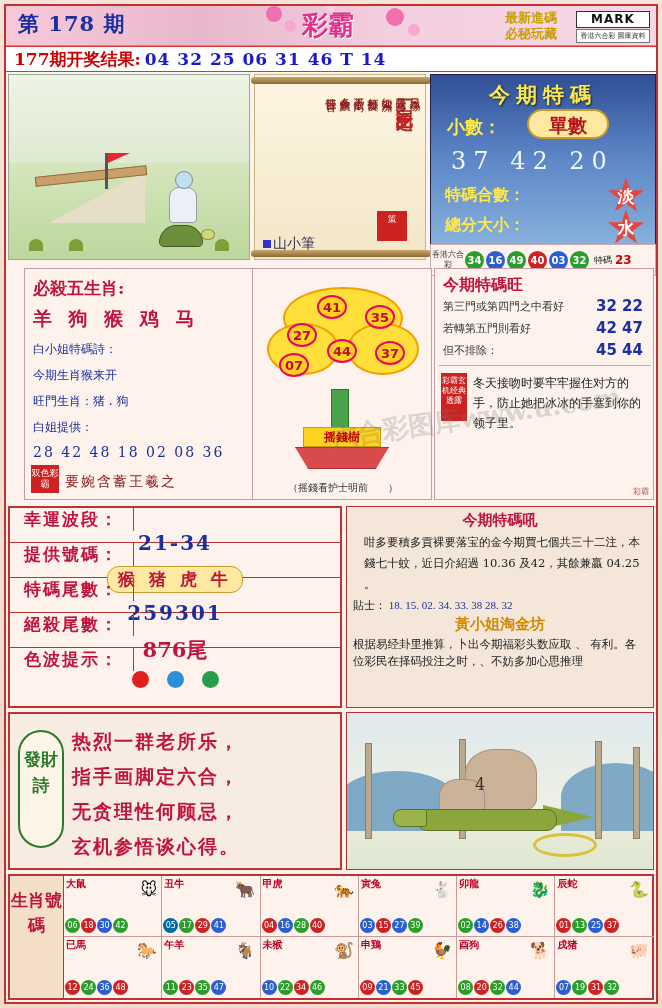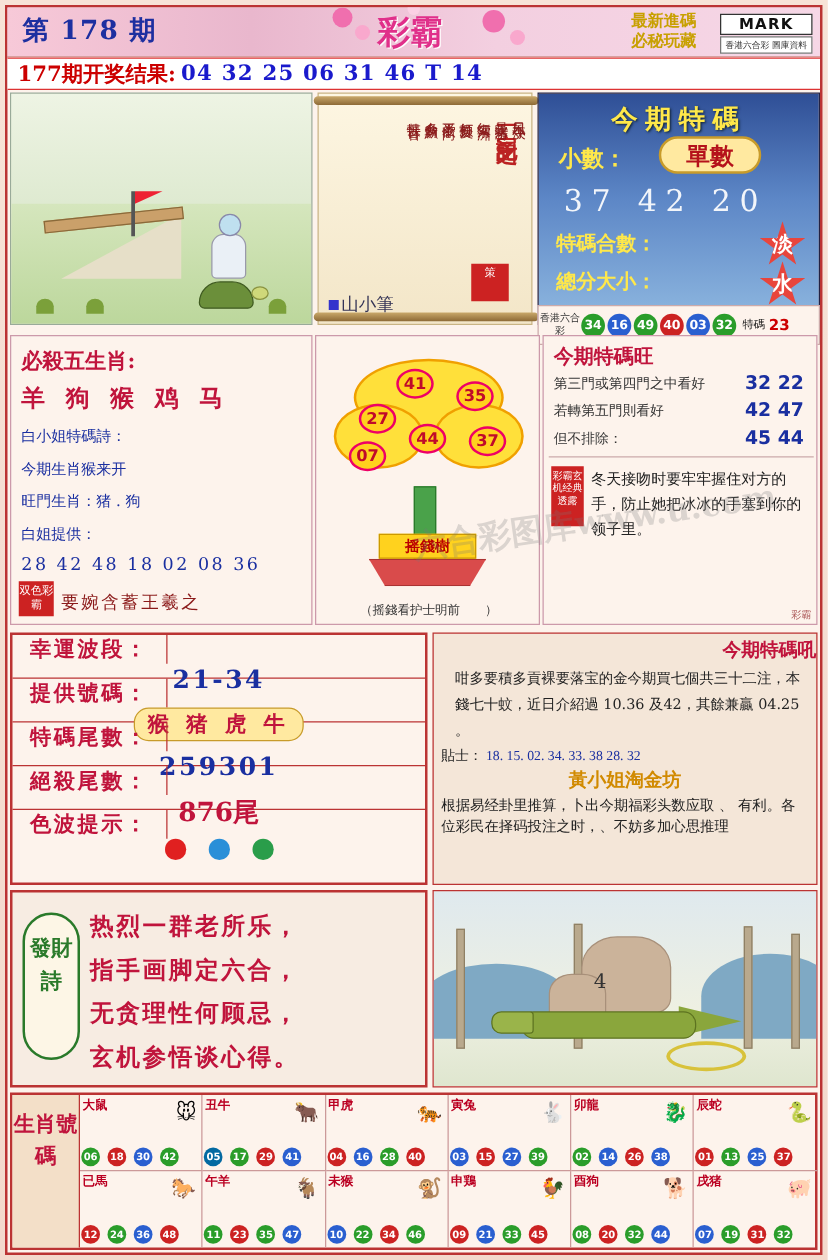--- a/index.html
+++ b/index.html
@@ -191,21 +191,21 @@
   .balls-label { font-size:8px; color:#333; width:34px; line-height:10px; text-align:center;}
   .ball {
     width:19px; height:19px; border-radius:50%; color:#fff; font-size:10px;
     text-align:center; line-height:19px; margin-right:2px; font-weight:bold;
     font-family:"DejaVu Sans",sans-serif;
   }
   .tema-box { margin-left:3px; font-size:9px; color:#111; line-height:11px; text-align:center;}
   
   .mid { position:absolute; left:8px; top:268px; width:646px; height:232px; }
   .must-kill {
-    position:absolute; left:0; top:0; width:242px; height:232px;
+    position:absolute; left:16px; top:0; width:242px; height:232px;
     background:#fdf3ec; border:1px solid #c9a; padding:8px;
   }
   .mk-title { font-size:17px; font-weight:bold; color:#c0143c;
     font-family:"DejaVu Serif","Liberation Serif",serif;}
   .mk-animals { font-size:19px; font-weight:bold; color:#c0143c; margin-top:6px; letter-spacing:5px;
     font-family:"DejaVu Serif","Liberation Serif",serif;}
   .mk-line { font-size:12px; color:#1a2fa0; margin-top:9px;
     font-family:"DejaVu Serif","Liberation Serif",serif;}
   .mk-nums { font-size:14px; color:#1a2fa0; margin-top:8px; letter-spacing:2px;
     font-family:"DejaVu Serif","Liberation Serif",serif;}
@@ -278,21 +278,21 @@
     background:#ffe9a0; border:1px solid #c89b2a; border-radius:12px;
     padding:1px 10px; color:#c0143c; font-size:17px; font-weight:bold;
     font-family:"DejaVu Serif","Liberation Serif",serif; letter-spacing:4px;
   }
   .dot { width:17px; height:17px; border-radius:50%; margin:0 9px; display:inline-block;}
   
   .rtext {
     position:absolute; left:346px; top:506px; width:308px; height:202px;
     border:1px solid #b33; background:#f4e6d8;
   }
-  .rt-title { text-align:right; font-size:15px; font-weight:bold; color:#c0143c;
+  .rt-title { text-align:center; font-size:15px; font-weight:bold; color:#c0143c;
     margin-top:4px; font-family:Liberation Sans, sans-serif;}
   .rt-body { padding:2px 6px; font-size:11.5px; color:#222; line-height:21px;
     font-family:"DejaVu Serif","Liberation Serif",serif;margin-left:11px;}
   .rt-tip { font-size:11px; color:#222; line-height:16px; padding:0 6px;font-family:Liberation Serif, serif;}
   .rt-tip .b { color:#1a2fa0; }
   .rt-sub { text-align:center; font-size:15px; font-weight:bold; color:#d18a00;
     margin-top:2px; font-family:"DejaVu Serif","Liberation Serif",serif;}
   .rt-sub2 { padding:2px 6px; font-size:11.5px; color:#222; line-height:17px;
     font-family:"DejaVu Serif","Liberation Serif",serif;}
   
@@ -342,21 +342,21 @@
     padding-top:12px; line-height:25px;
     font-family:"DejaVu Serif","Liberation Serif",serif;
   }
   .zgrid { position:absolute; left:54px; top:0; width:590px; height:122px; }
   .zrow { display:flex; height:61px; }
   .zcell { width:98.3px; border-right:1px solid #c99; border-bottom:1px solid #c99;
     position:relative; }
   .zcell .zname { position:absolute; left:2px; top:1px; font-size:10px; font-weight:bold;
     color:#b02; font-family:"DejaVu Serif","Liberation Serif",serif;}
   .zcell .zanimal { position:absolute; right:4px; top:4px; font-size:16px; }
-  .zcell .znums { position:absolute; left:1px; bottom:3px; display:flex; gap:6px;font-weight:bold;}
+  .zcell .znums { position:absolute; left:1px; bottom:3px; display:flex; gap:1px;}
   .znum { width:15px; height:15px; border-radius:50%; font-size:8px; color:#fff;
     text-align:center; line-height:15px; font-family:"DejaVu Sans",sans-serif;}
   .watermark {
     position:absolute; left:330px; top:400px; font-size:26px; color:rgba(120,120,120,.25);
     transform:rotate(-8deg); font-weight:bold; pointer-events:none;
     font-family:"DejaVu Serif","Liberation Serif",serif;
   }
 </style>
 </head>
 <body>

